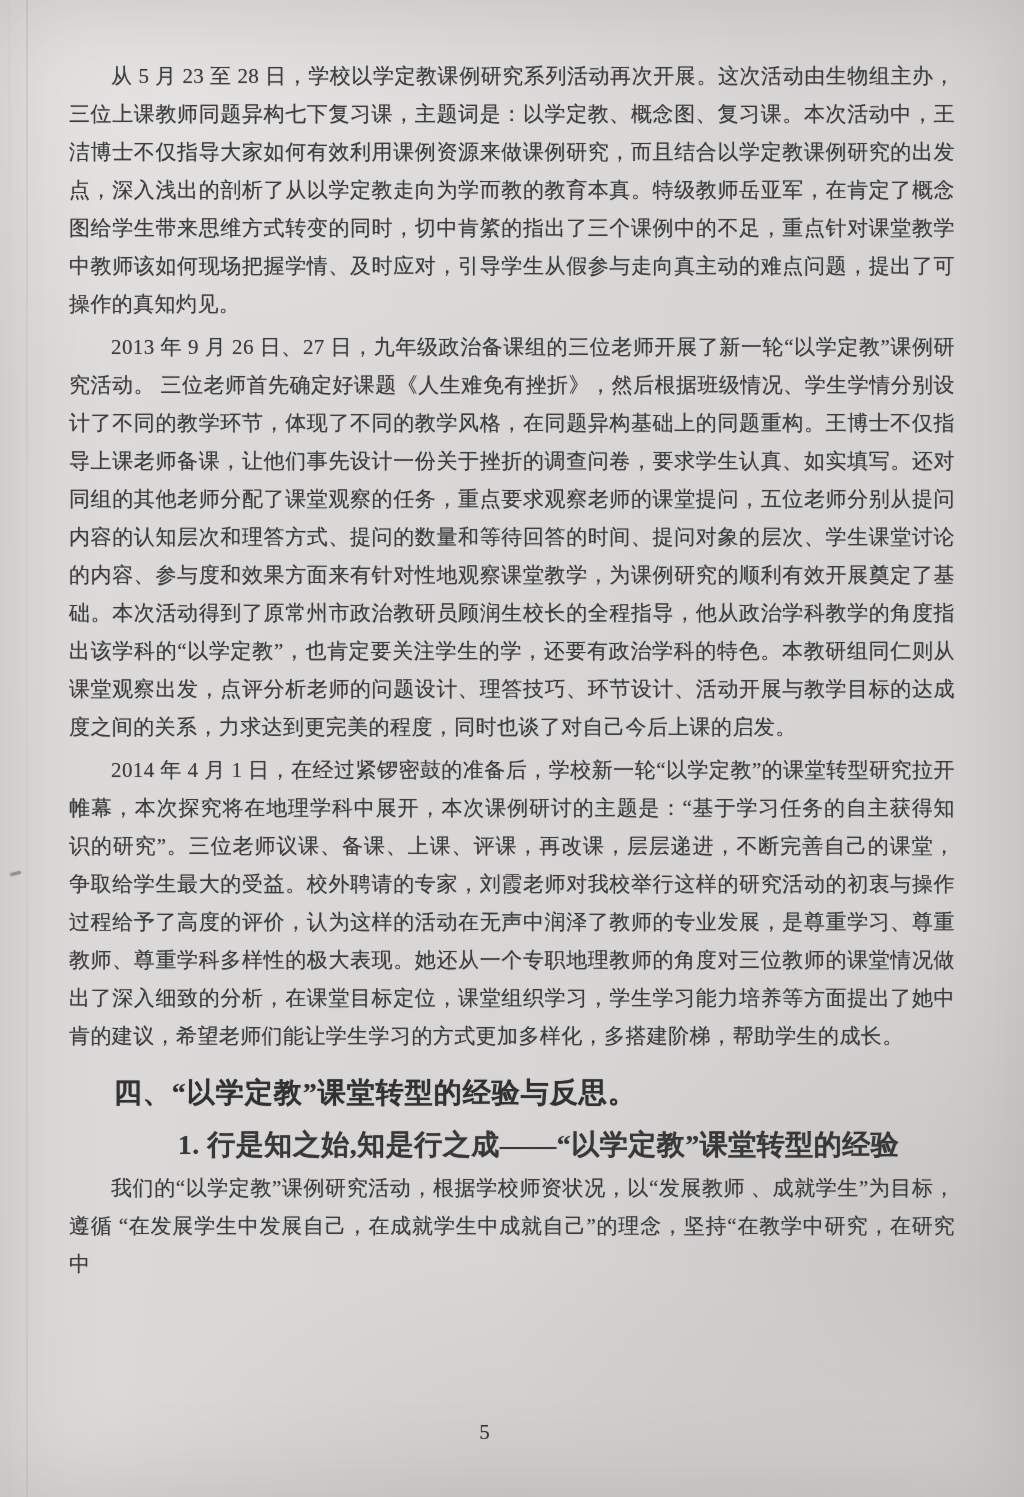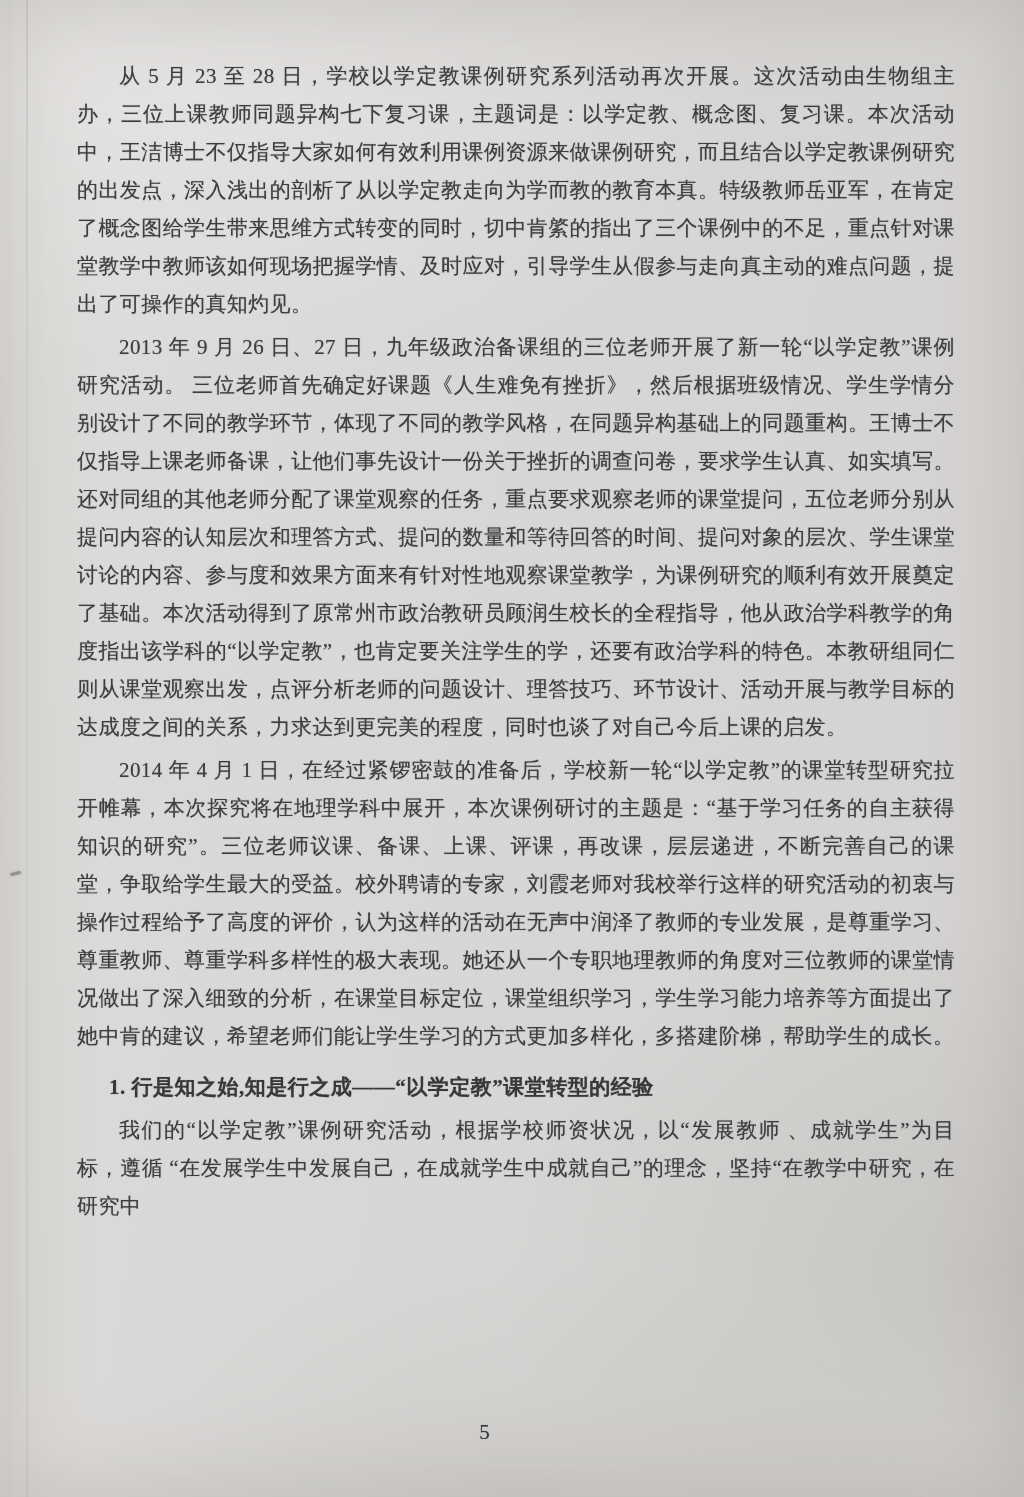--- a/index.html
+++ b/index.html
@@ -49,47 +49,48 @@
     transform: rotate(-14deg);
     box-shadow: 0 0 2px rgba(95,93,90,0.4);
   }
   .content {
     position: absolute;
     left: 69px;
     top: 57px;
     width: 886px;
   }
   .para {
-    margin: 0 0 5px 8px;
+    margin: 0 0 5px 0;
     font-size: 21px;
     line-height: 38px;
     letter-spacing: 0.4px;
     text-align: justify;
     text-indent: 2em;
     text-shadow: 0 0 1px rgba(62,62,66,0.55);
   }
   .heading {
     margin: 18px 0 10px 0;
     font-size: 28px;
     line-height: 40px;
     font-weight: bold;
     letter-spacing: 1px;
     text-indent: 1.6em;
     color: #323235;
     text-shadow: 0 0 1px rgba(50,50,53,0.6);
   }
   .subheading {
     margin: 16px 0 8px 0;
-    font-size: 21px;
+    font-size: 28px;
     line-height: 32px;
     font-weight: bold;
     letter-spacing: 0.5px;
     text-indent: 1.9em;
     color: #38383b;
     text-shadow: 0 0 1px rgba(56,56,59,0.55);
+    text-align: center;
   }
   .page-number {
     position: absolute;
     top: 1420px;
     left: 0;
     width: 970px; 
     text-align: center;
     font-size: 21px;
     letter-spacing: 1px;
     color: #39393c;
@@ -101,18 +102,19 @@
 
 <div class="page">
   <div class="crease"></div>
   <div class="crease secondary"></div>
   <div class="smudge"></div>
 
   <div class="content">
     <p class="para">从 5 月 23 至 28 日，学校以学定教课例研究系列活动再次开展。这次活动由生物组主办，三位上课教师同题异构七下复习课，主题词是：以学定教、概念图、复习课。本次活动中，王洁博士不仅指导大家如何有效利用课例资源来做课例研究，而且结合以学定教课例研究的出发点，深入浅出的剖析了从以学定教走向为学而教的教育本真。特级教师岳亚军，在肯定了概念图给学生带来思维方式转变的同时，切中肯綮的指出了三个课例中的不足，重点针对课堂教学中教师该如何现场把握学情、及时应对，引导学生从假参与走向真主动的难点问题，提出了可操作的真知灼见。</p>
     <p class="para">2013 年 9 月 26 日、27 日，九年级政治备课组的三位老师开展了新一轮“以学定教”课例研究活动。 三位老师首先确定好课题《人生难免有挫折》，然后根据班级情况、学生学情分别设计了不同的教学环节，体现了不同的教学风格，在同题异构基础上的同题重构。王博士不仅指导上课老师备课，让他们事先设计一份关于挫折的调查问卷，要求学生认真、如实填写。还对同组的其他老师分配了课堂观察的任务，重点要求观察老师的课堂提问，五位老师分别从提问内容的认知层次和理答方式、提问的数量和等待回答的时间、提问对象的层次、学生课堂讨论的内容、参与度和效果方面来有针对性地观察课堂教学，为课例研究的顺利有效开展奠定了基础。本次活动得到了原常州市政治教研员顾润生校长的全程指导，他从政治学科教学的角度指出该学科的“以学定教”，也肯定要关注学生的学，还要有政治学科的特色。本教研组同仁则从课堂观察出发，点评分析老师的问题设计、理答技巧、环节设计、活动开展与教学目标的达成度之间的关系，力求达到更完美的程度，同时也谈了对自己今后上课的启发。</p>
     <p class="para">2014 年 4 月 1 日，在经过紧锣密鼓的准备后，学校新一轮“以学定教”的课堂转型研究拉开帷幕，本次探究将在地理学科中展开，本次课例研讨的主题是：“基于学习任务的自主获得知识的研究”。三位老师议课、备课、上课、评课，再改课，层层递进，不断完善自己的课堂，争取给学生最大的受益。校外聘请的专家，刘霞老师对我校举行这样的研究活动的初衷与操作过程给予了高度的评价，认为这样的活动在无声中润泽了教师的专业发展，是尊重学习、尊重教师、尊重学科多样性的极大表现。她还从一个专职地理教师的角度对三位教师的课堂情况做出了深入细致的分析，在课堂目标定位，课堂组织学习，学生学习能力培养等方面提出了她中肯的建议，希望老师们能让学生学习的方式更加多样化，多搭建阶梯，帮助学生的成长。</p>
+    <h2 class="heading">四、“以学定教”课堂转型的经验与反思。</h2>
     <h3 class="subheading">1. 行是知之始,知是行之成——“以学定教”课堂转型的经验</h3>
     <p class="para">我们的“以学定教”课例研究活动，根据学校师资状况，以“发展教师 、成就学生”为目标，遵循 “在发展学生中发展自己，在成就学生中成就自己”的理念，坚持“在教学中研究，在研究中</p>
   </div>
 
   <div class="page-number">5</div>
 </div>
 
 </body></html>

